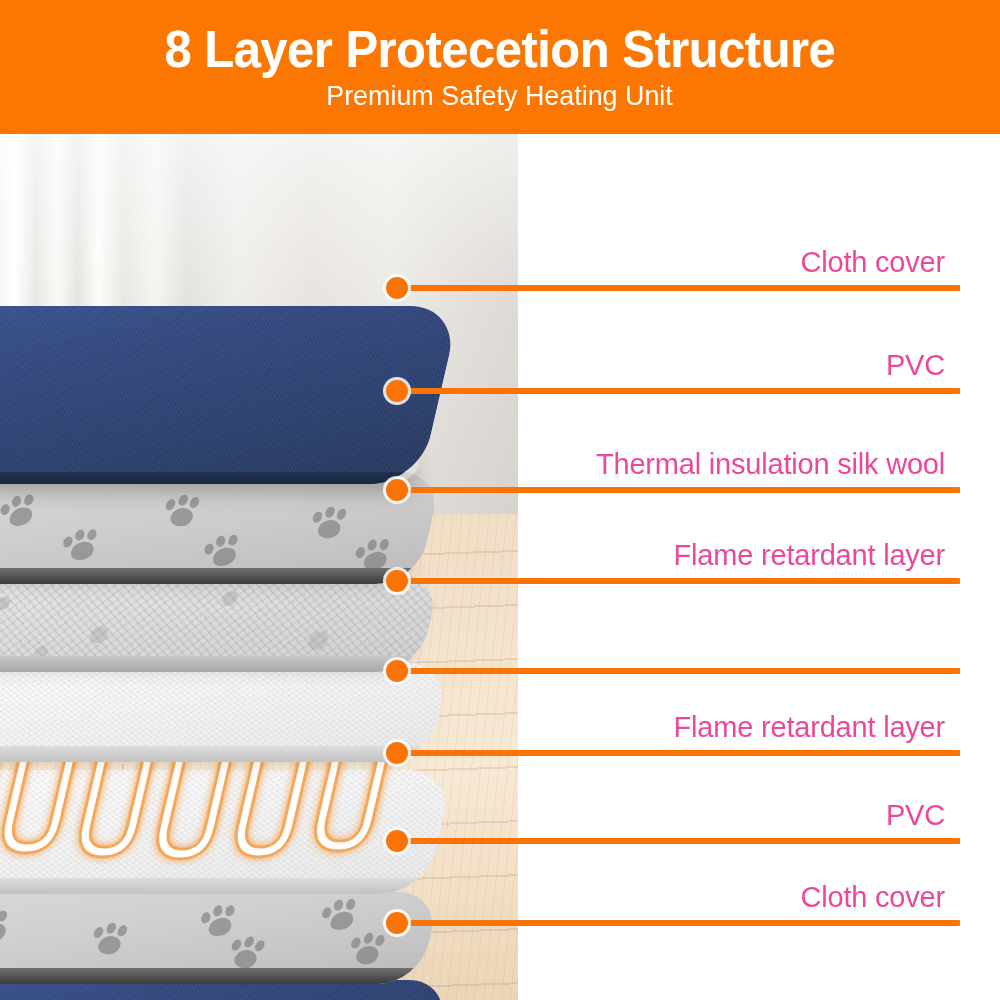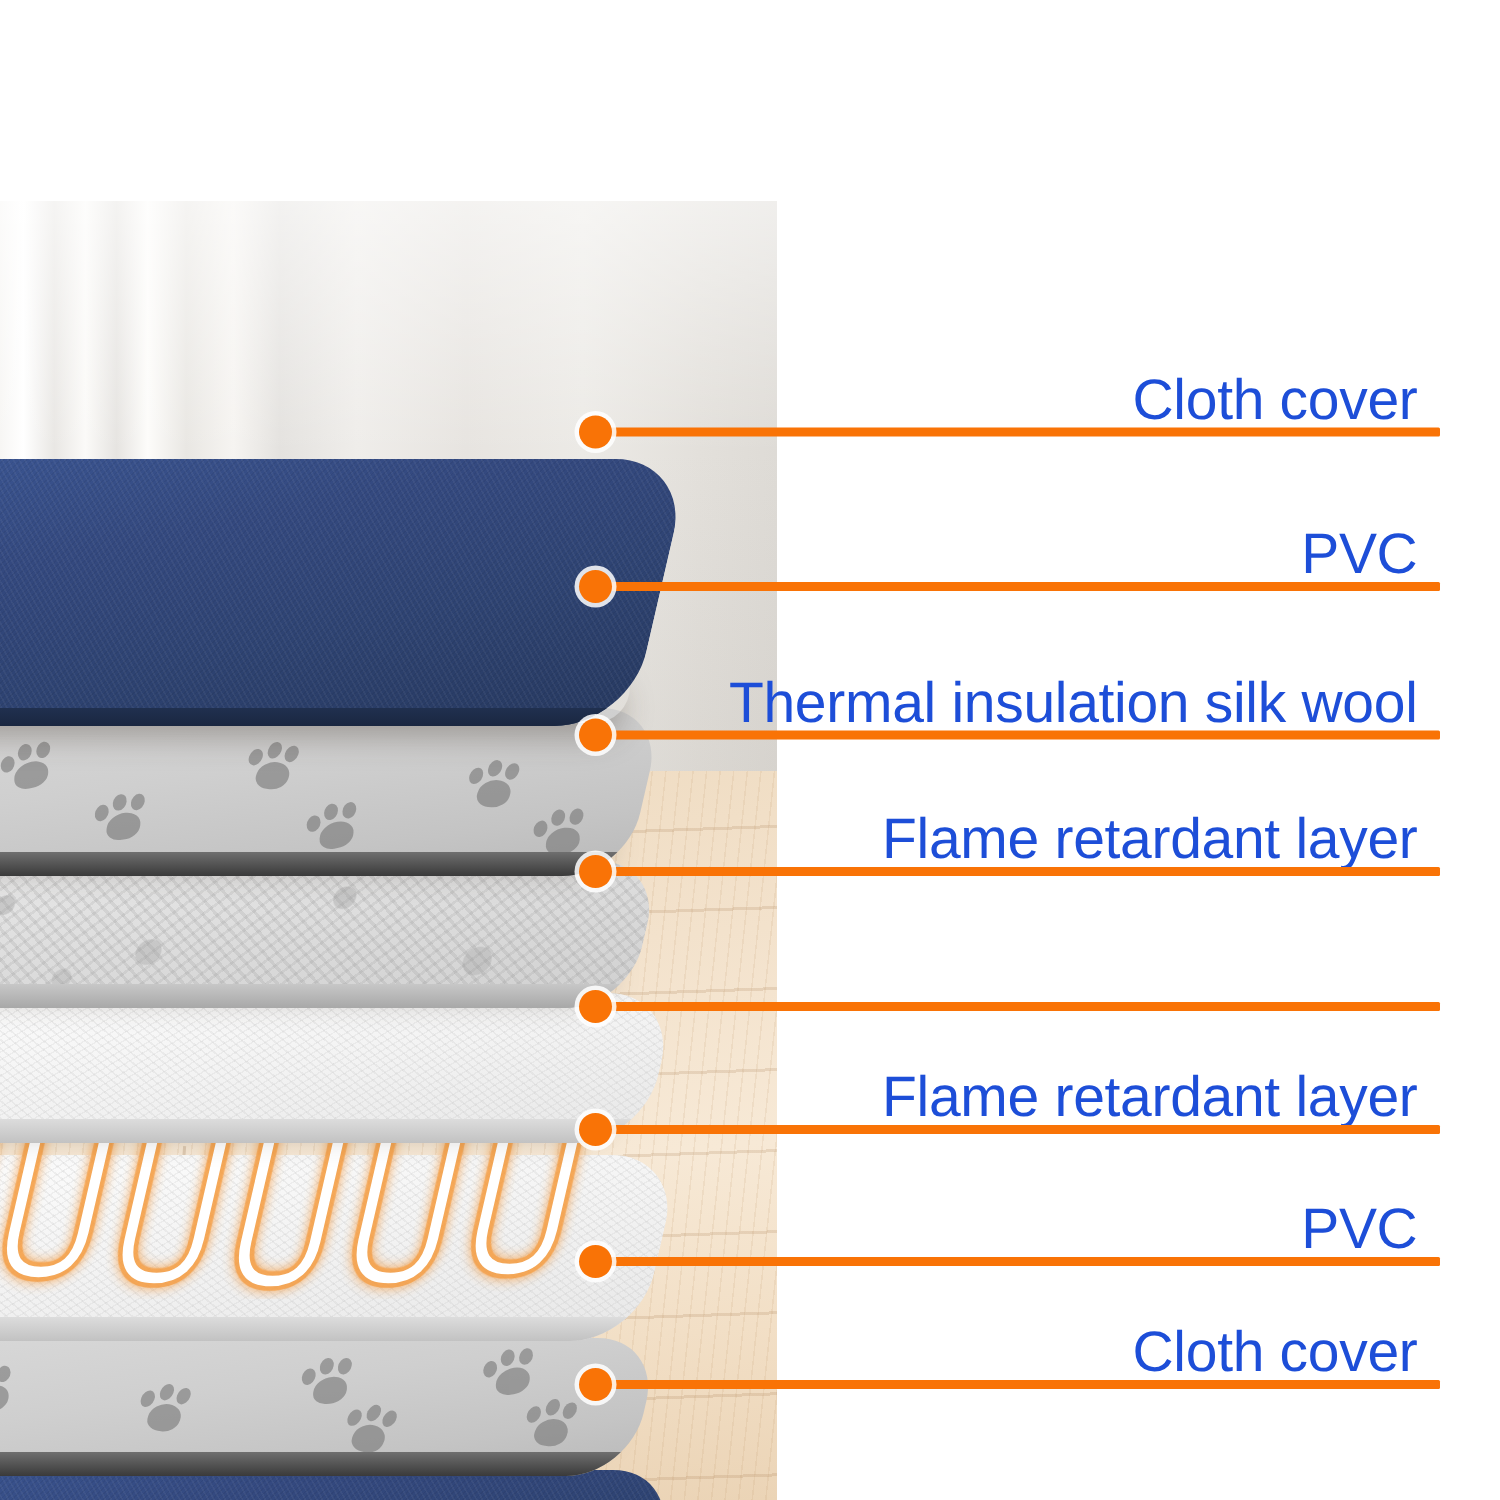--- a/index.html
+++ b/index.html
@@ -87,27 +87,31 @@
   .paw .toe{position:absolute;background:#6f6f6f;border-radius:50%;}
 
   
   .wire-wrap{position:absolute;overflow:hidden;}
 
   
   .leader{position:absolute;height:6px;background:#f97306;border-radius:1px;}
   .dot{position:absolute;width:22px;height:22px;border-radius:50%;background:#f97306;
        box-shadow:0 0 0 3px rgba(255,255,255,.85);}
   .label{position:absolute;right:55px;text-align:right;white-space:nowrap;
-         color:#1d4ed8;font-size:38px;letter-spacing:-.2px;}
+         color:#ec4899;font-size:29px;letter-spacing:-.2px;}
 </style>
 </head>
 <body>
 
 <div class="page">
 
+  <div class="header">
+    <div class="header-title">8 Layer Protecetion Structure</div>
+    <div class="header-sub">Premium Safety Heating Unit</div>
+  </div>
 
   <div class="photo">
     <div class="wall"></div>
     <div class="wall-shadow"></div>
     <div class="floor">
       <div class="floor-plank" style="left:300px;top:120px;width:2px;height:80px;transform:rotate(4deg);"></div>
       <div class="floor-plank" style="left:120px;top:250px;width:2px;height:60px;transform:rotate(4deg);"></div>
     </div>
 
     <div class="slab-shadow" style="left:-60px;top:856px;width:480px;height:60px;"></div>

